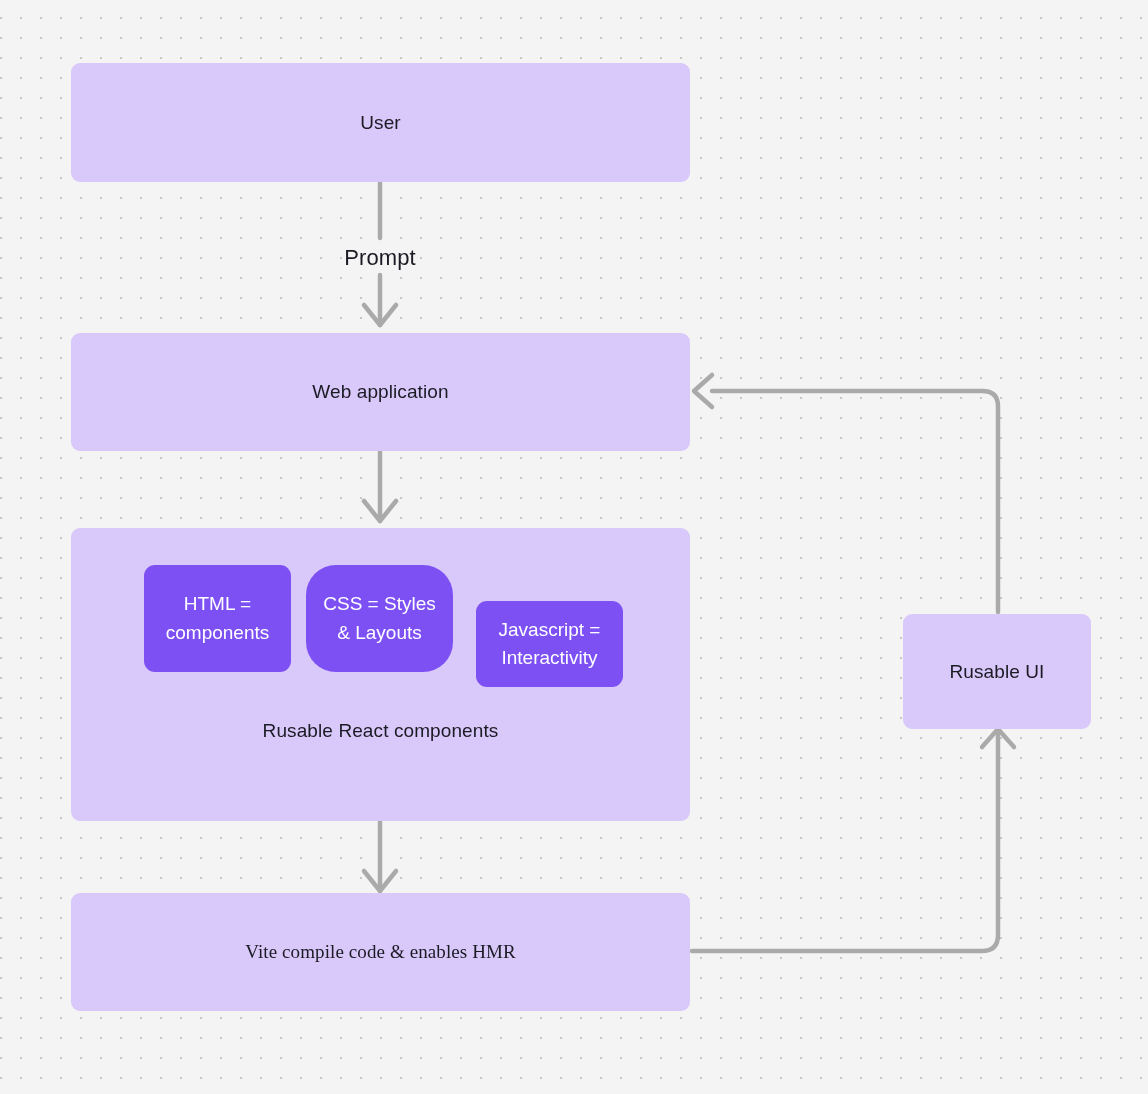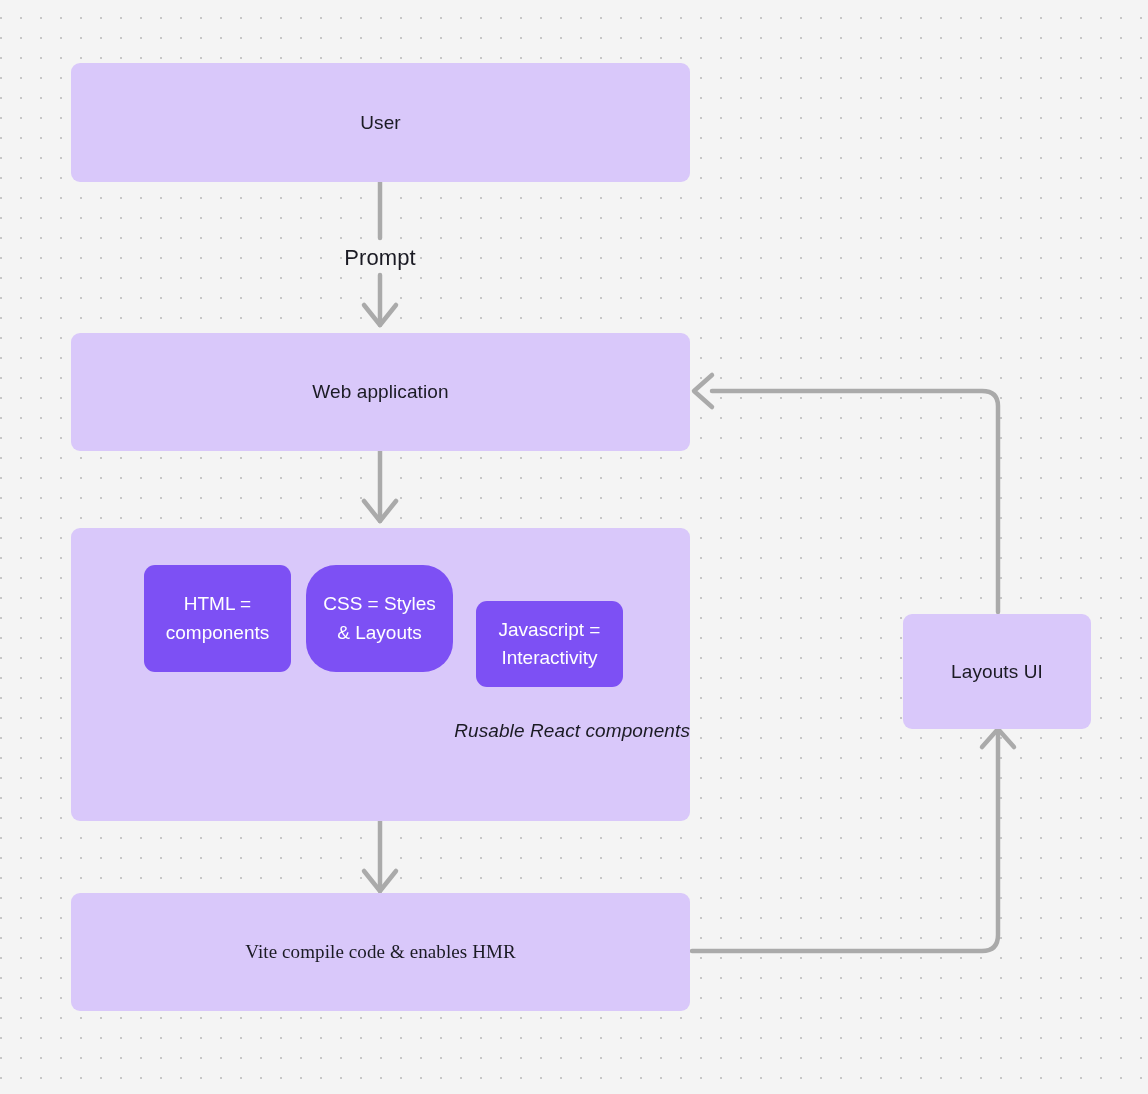--- a/index.html
+++ b/index.html
@@ -50,25 +50,24 @@
   }
   .node-group {
     background: #d9c8fa;
     display: block;
     border-radius: 9px;
   }
   .group-caption {
     position: absolute;
     left: 0;
     right: 0;
-    text-align: right;
+    text-align: center;
     color: #1b1b24;
     font-size: 19px;
     letter-spacing: 0.1px;
-    font-style: italic;
   }
   .edge-label {
     position: absolute;
     color: #1b1b24;
     font-size: 22px;
     letter-spacing: 0.1px;
     text-align: center;
     white-space: nowrap;
   }
   svg.edges {
@@ -144,16 +143,16 @@
       <span>Interactivity</span>
     </div>
     <div class="group-caption" style="top:192px;">Rusable React components</div>
   </div>
 
   <div class="node node-main" style="left:71px; top:893px; width:619px; height:118px;font-family:Liberation Serif, serif;">
     <span>Vite compile code &amp; enables HMR</span>
   </div>
 
   <div class="node node-main" style="left:903px; top:614px; width:188px; height:115px;">
-    <span>Layouts UI</span>
+    <span>Rusable UI</span>
   </div>
 
 </div>
 
 </body></html>

